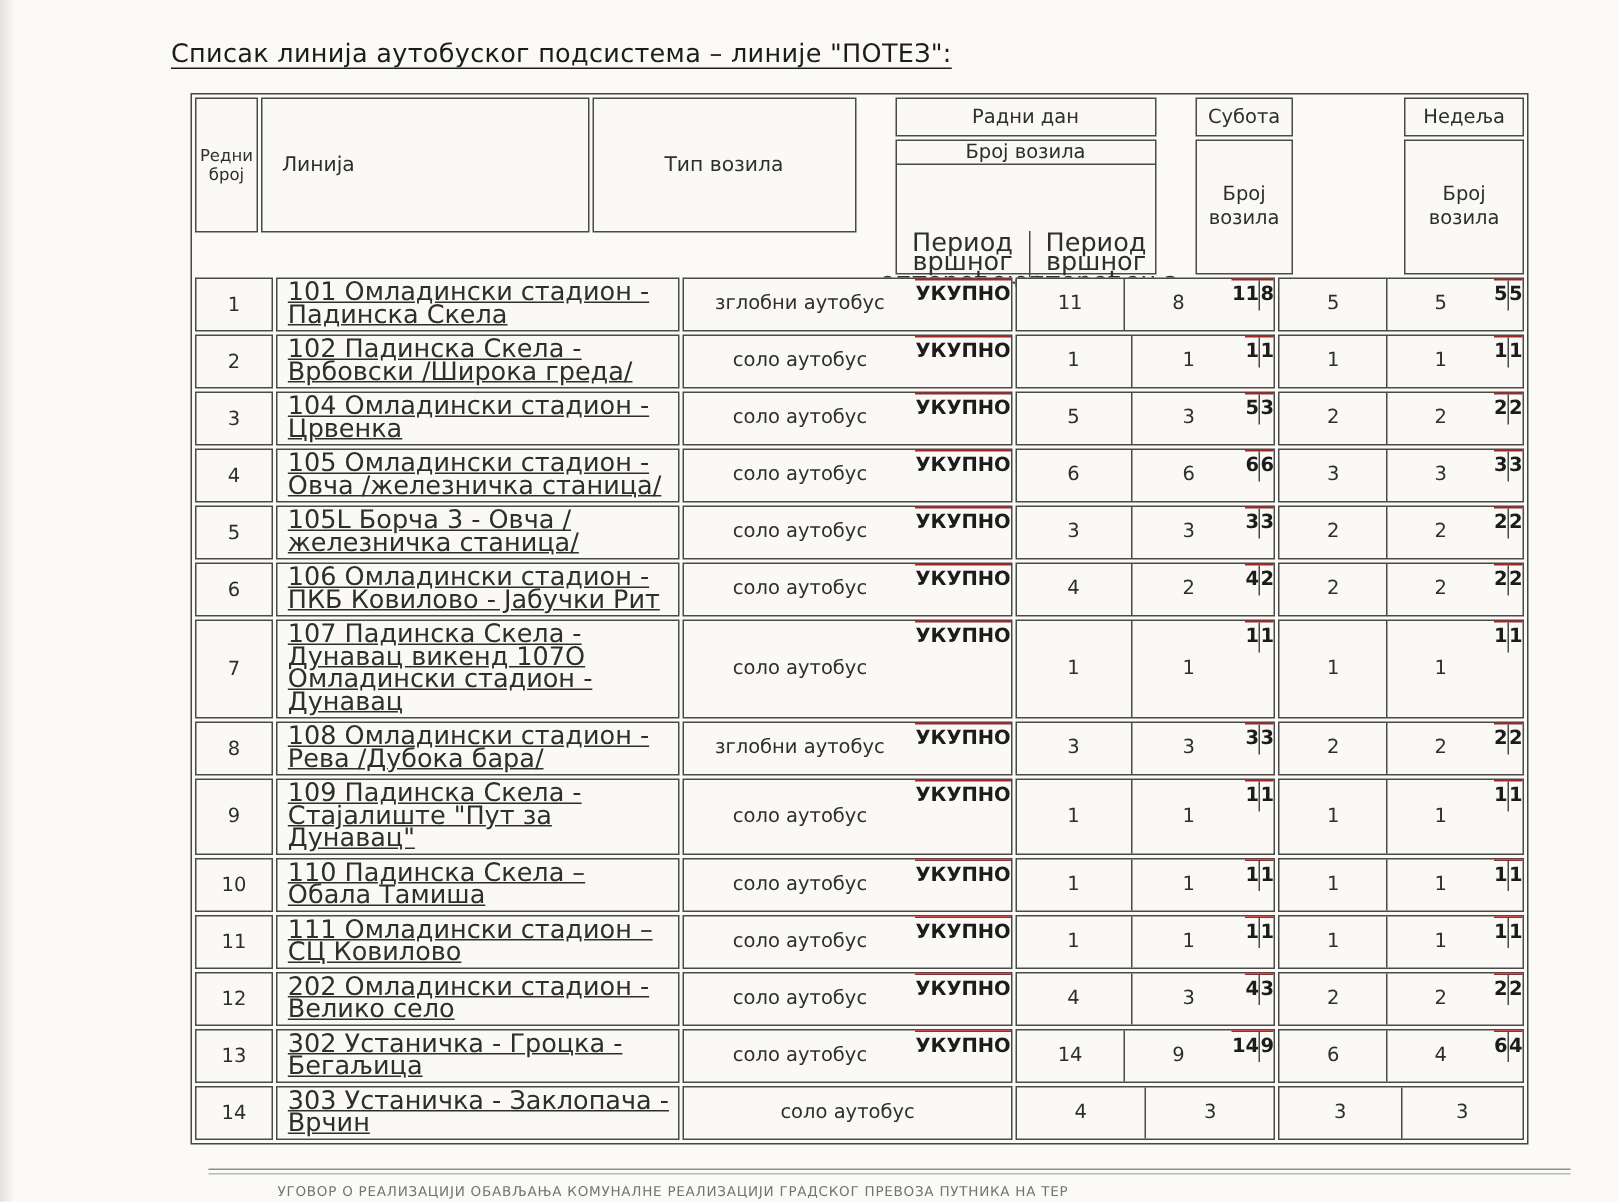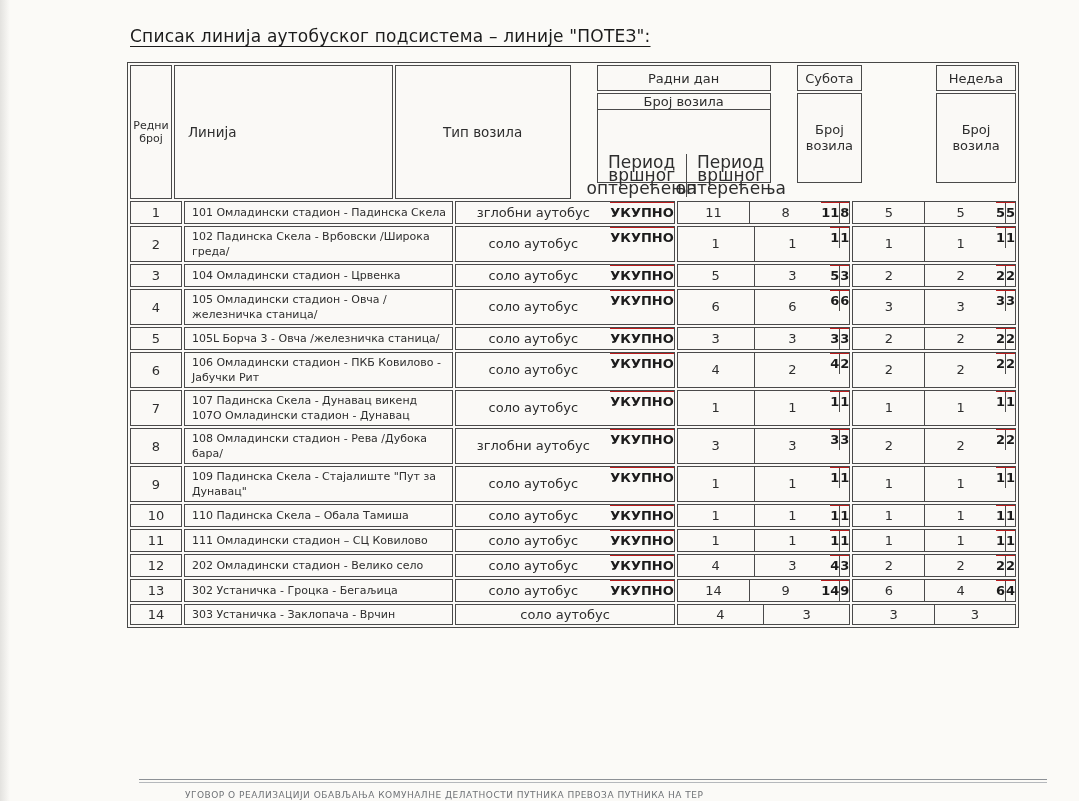--- a/index.html
+++ b/index.html
@@ -8,21 +8,21 @@
     background:#fbfaf7;
     font-family:"DejaVu Sans","Liberation Sans",sans-serif;
     color:#2e2e2e;
     position:relative;
   }
   .scan-edge{
     position:absolute;left:0;top:0;width:10px;height:801px;
     background:linear-gradient(to right,#e3e2df,#f4f3f0 70%,rgba(244,243,240,0));
   }
   .page-title{
-    position:absolute;left:130px;top:26px;
+    position:absolute;left:114px;top:26px;
     font-size:17px;color:#1c1c1c;
     text-decoration:underline;text-underline-offset:4px;
     letter-spacing:.2px;white-space:nowrap;
   }
   
   .tbl{
     position:absolute;left:127px;top:62px;
     width:892px;
     border:1px solid #474747;
     padding:2px;
@@ -30,21 +30,21 @@
     box-sizing:border-box;
   }
   .box{
     border:1px solid #4a4a4a;
     background:#faf9f6;
     box-sizing:border-box;
   }
   .hdr{display:flex;gap:2px;margin-bottom:2px;}
   .hstack{display:flex;flex-direction:column;gap:2px;padding-left:24px;}
   .c-center{display:flex;align-items:center;justify-content:center;text-align:center;}
-  .hdr .tall{height:134px;}
+  .hdr .tall{height:90px;}
   .w-num{width:52px;}
   .w-line{width:270px;}
   .w-type{width:220px;}
   .w-45{width:174px;}
   .w-sat{width:82px;}
   .w-sun{width:100px;margin-left:48px;}
   .hdr-ordinal{font-size:11px;line-height:13px;}
   .hdr-line{justify-content:flex-start;padding-left:13px;font-size:13.5px;}
   .hdr-type{font-size:13.5px;text-align:center;}
   .h-top{height:26px;font-size:13px;}
@@ -54,22 +54,23 @@
   .grp45 .periods{flex:1;display:flex;}
   .grp45 .periods .pcell{width:50%;font-size:17px;line-height:13px;padding:2px 1px;margin-top:44px;}
   .grp45 .periods .pcell + .pcell{border-left:1px solid #4a4a4a;}
   .bn2{font-size:13px;line-height:16px;}
   
   .rows{display:flex;flex-direction:column;gap:2px;}
   .block{display:flex;gap:2px;align-items:stretch;}
   .cell-num{width:52px;font-size:13px;}
   .cell-line{
     width:270px;display:flex;align-items:center;
-    font-size:11px;line-height:15px;padding:2px 4px 2px 7px;
+    font-size:17px;line-height:15px;padding:2px 4px 2px 7px;
     box-sizing:border-box;
+    text-decoration:underline;
   }
   .duo{display:flex;flex-direction:row;}
   .duo .sub{display:flex;align-items:center;}
   .duo .sub.t{flex:1;min-height:18px;}
   .duo .sub.u{height:20px;border-top:1px solid #b91c1c;}
   .duo.single .sub.t{border:none;}
   .w-typecell{width:220px;}
   .w-pair45{width:174px;}
   .w-pair67{width:164px;}
   .sub .full{flex:1;text-align:center;font-size:13px;line-height:16px;}
@@ -559,13 +560,13 @@
           <div class="sub t">
             <div class="half">3</div>
             <div class="half">3</div>
           </div>
         </div>
       </div>
     </div>
 </div>
 
 <div class="footer-rule"></div>
-<div class="footer-text">УГОВОР О РЕАЛИЗАЦИЈИ ОБАВЉАЊА КОМУНАЛНЕ ДЕЛАТНОСТИ ПУТНИКА ПРЕВОЗА ПУТНИКА НА ТЕР</div>
+<div class="footer-text">УГОВОР О РЕАЛИЗАЦИЈИ ОБАВЉАЊА КОМУНАЛНЕ РЕАЛИЗАЦИЈИ ГРАДСКОГ ПРЕВОЗА ПУТНИКА НА ТЕР</div>
 
 </body></html>

